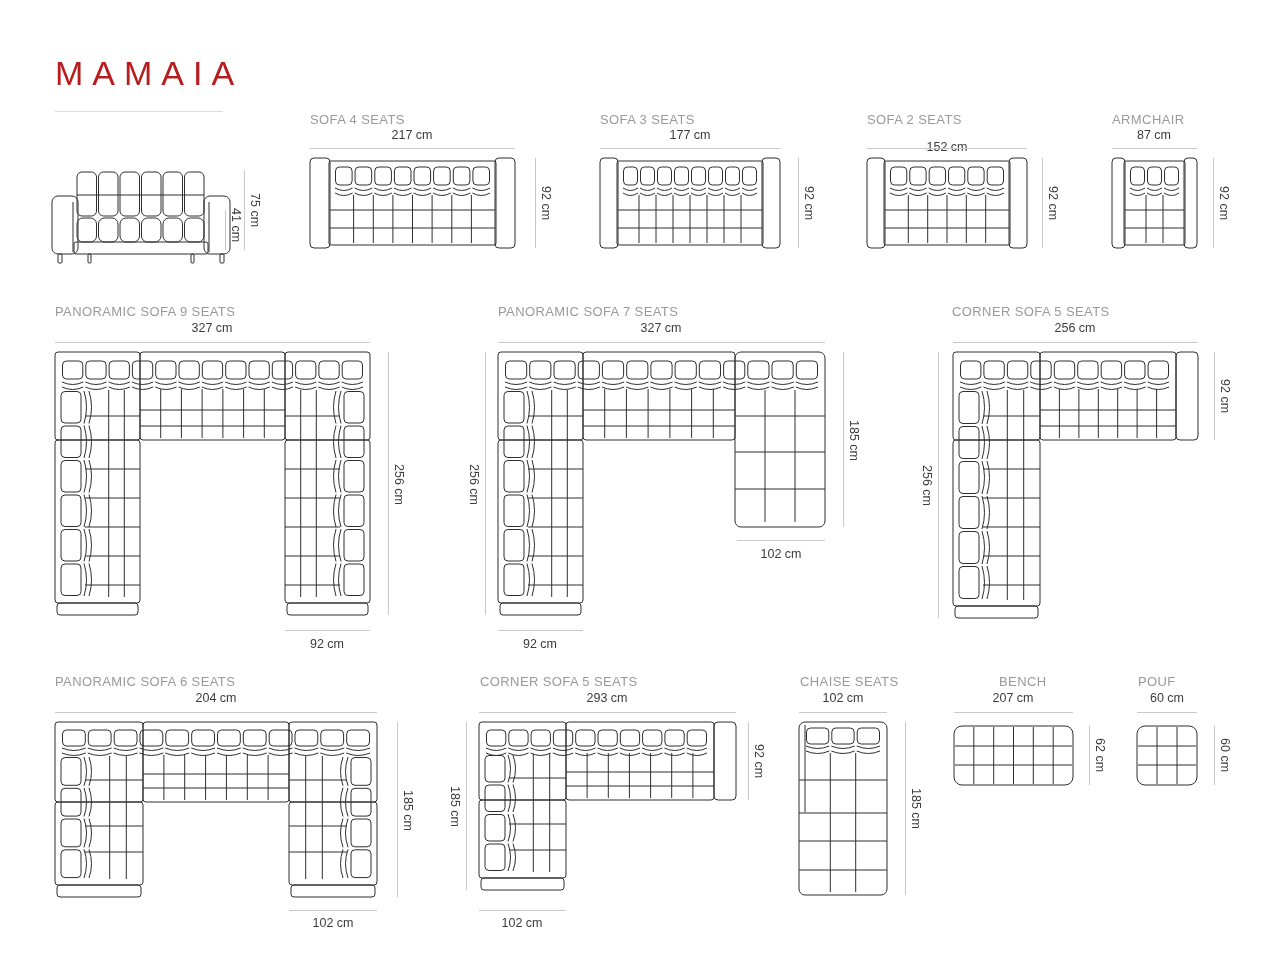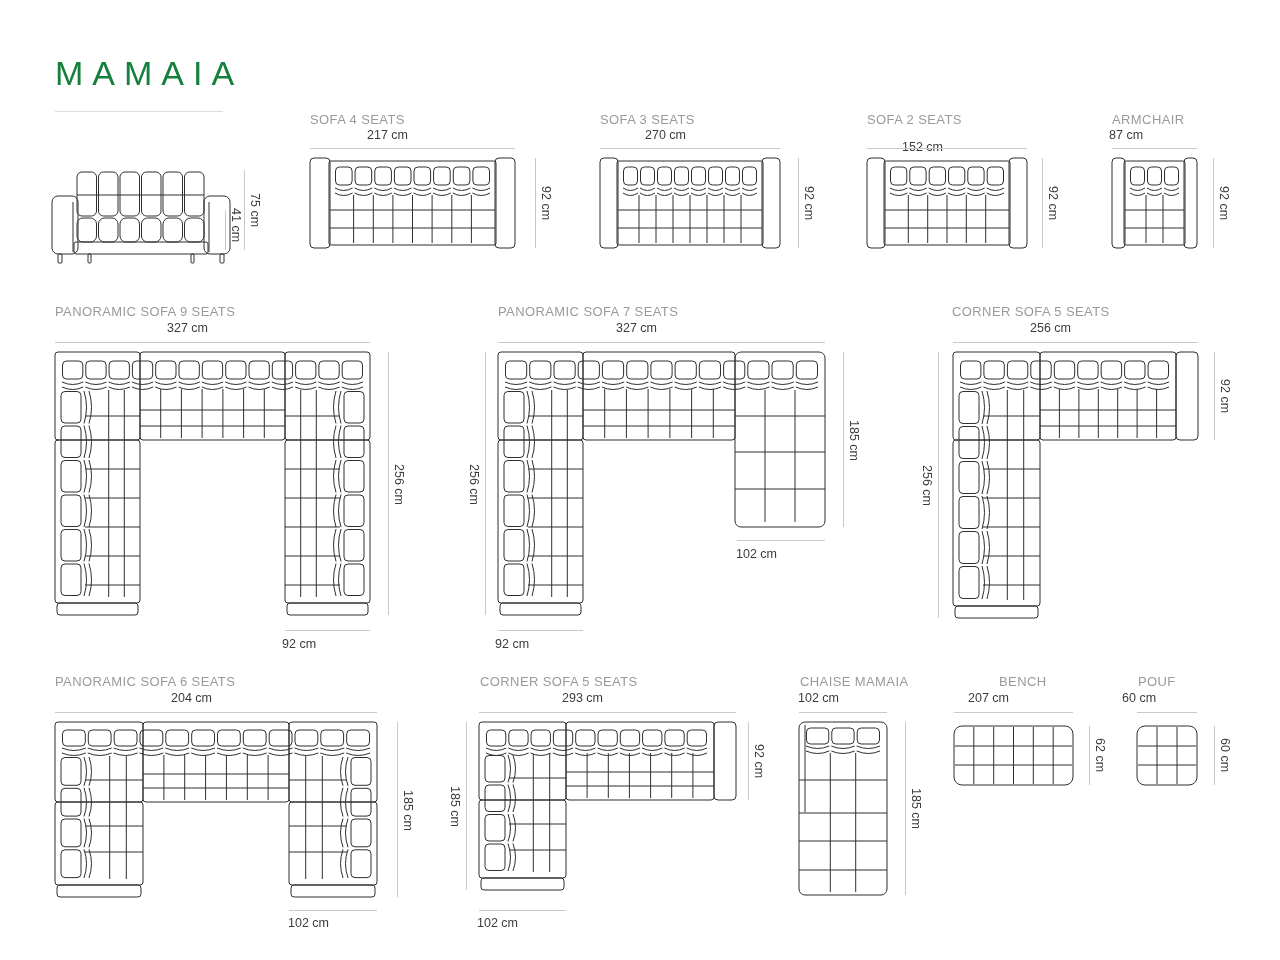--- a/index.html
+++ b/index.html
@@ -1,22 +1,22 @@
 <!DOCTYPE html>
 <html><head>
 <meta charset="utf-8">
 <style>
   html,body{margin:0;padding:0;background:#fff;}
   .sheet{position:relative;width:1280px;height:960px;background:#ffffff;overflow:hidden;
          font-family:"Liberation Sans", sans-serif;}
   .title{position:absolute;left:55px;top:54px;font-size:34px;font-weight:500;
-         letter-spacing:9px;color:#15803d;white-space:nowrap;}
+         letter-spacing:9px;color:#b91c1c;white-space:nowrap;}
   .title-rule{position:absolute;left:55px;top:111px;width:168px;height:1px;background:#dcdcdc;}
   .lbl{position:absolute;font-size:13px;color:#9a9a9a;letter-spacing:.4px;white-space:nowrap;}
-  .dimh{position:absolute;width:90px;text-align:left;font-size:12.5px;color:#3c3c3c;white-space:nowrap;}
+  .dimh{position:absolute;width:90px;text-align:center;font-size:12.5px;color:#3c3c3c;white-space:nowrap;}
   .vtxt{position:absolute;writing-mode:vertical-rl;font-size:12.5px;color:#3c3c3c;
         text-align:center;white-space:nowrap;}
   .dline-h{position:absolute;height:1px;background:#c9c9c9;}
   .dline-v{position:absolute;width:1px;background:#c9c9c9;}
   .draw{position:absolute;overflow:visible;}
   .draw rect,.draw line,.draw path{fill:none;stroke:#2f2f2f;stroke-width:1;}
 </style>
 </head>
 <body>
 
@@ -24,21 +24,21 @@
 
   <div class="title">MAMAIA</div>
   <div class="title-rule"></div>
 
   <div class="lbl" style="left:310px;top:112px">SOFA 4 SEATS</div>
   <div class="lbl" style="left:600px;top:112px">SOFA 3 SEATS</div>
   <div class="lbl" style="left:867px;top:112px">SOFA 2 SEATS</div>
   <div class="lbl" style="left:1112px;top:112px">ARMCHAIR</div>
 
   <div class="dimh" style="left:367px;top:128px">217 cm</div>
-  <div class="dimh" style="left:645px;top:128px">270 cm</div>
+  <div class="dimh" style="left:645px;top:128px">177 cm</div>
   <div class="dimh" style="left:902px;top:140px">152 cm</div>
   <div class="dimh" style="left:1109px;top:128px">87 cm</div>
   <div class="dline-h" style="left:310px;top:148px;width:205px"></div>
   <div class="dline-h" style="left:600px;top:148px;width:180px"></div>
   <div class="dline-h" style="left:867px;top:148px;width:160px"></div>
   <div class="dline-h" style="left:1112px;top:148px;width:85px"></div>
 
   <div class="dline-v" style="left:225px;top:210px;height:40px"></div>
   <div class="dline-v" style="left:244px;top:170px;height:80px"></div>
   <div class="vtxt" style="left:229px;top:196px;height:58px">41 cm</div>
@@ -78,21 +78,21 @@
   <div class="dline-h" style="left:498px;top:630px;width:85px"></div>
   <div class="dimh" style="left:495px;top:637px">92 cm</div>
 
   <div class="dline-v" style="left:938px;top:352px;height:266px"></div>
   <div class="vtxt" style="left:920px;top:445px;height:80px">256 cm</div>
   <div class="dline-v" style="left:1214px;top:352px;height:88px"></div>
   <div class="vtxt" style="left:1218px;top:356px;height:80px">92 cm</div>
 
   <div class="lbl" style="left:55px;top:674px">PANORAMIC SOFA 6 SEATS</div>
   <div class="lbl" style="left:480px;top:674px">CORNER SOFA 5 SEATS</div>
-  <div class="lbl" style="left:800px;top:674px">CHAISE MAMAIA</div>
+  <div class="lbl" style="left:800px;top:674px">CHAISE SEATS</div>
   <div class="lbl" style="left:999px;top:674px">BENCH</div>
   <div class="lbl" style="left:1138px;top:674px">POUF</div>
 
   <div class="dimh" style="left:171px;top:691px">204 cm</div>
   <div class="dimh" style="left:562px;top:691px">293 cm</div>
   <div class="dimh" style="left:798px;top:691px">102 cm</div>
   <div class="dimh" style="left:968px;top:691px">207 cm</div>
   <div class="dimh" style="left:1122px;top:691px">60 cm</div>
   <div class="dline-h" style="left:55px;top:712px;width:322px"></div>
   <div class="dline-h" style="left:479px;top:712px;width:257px"></div>

